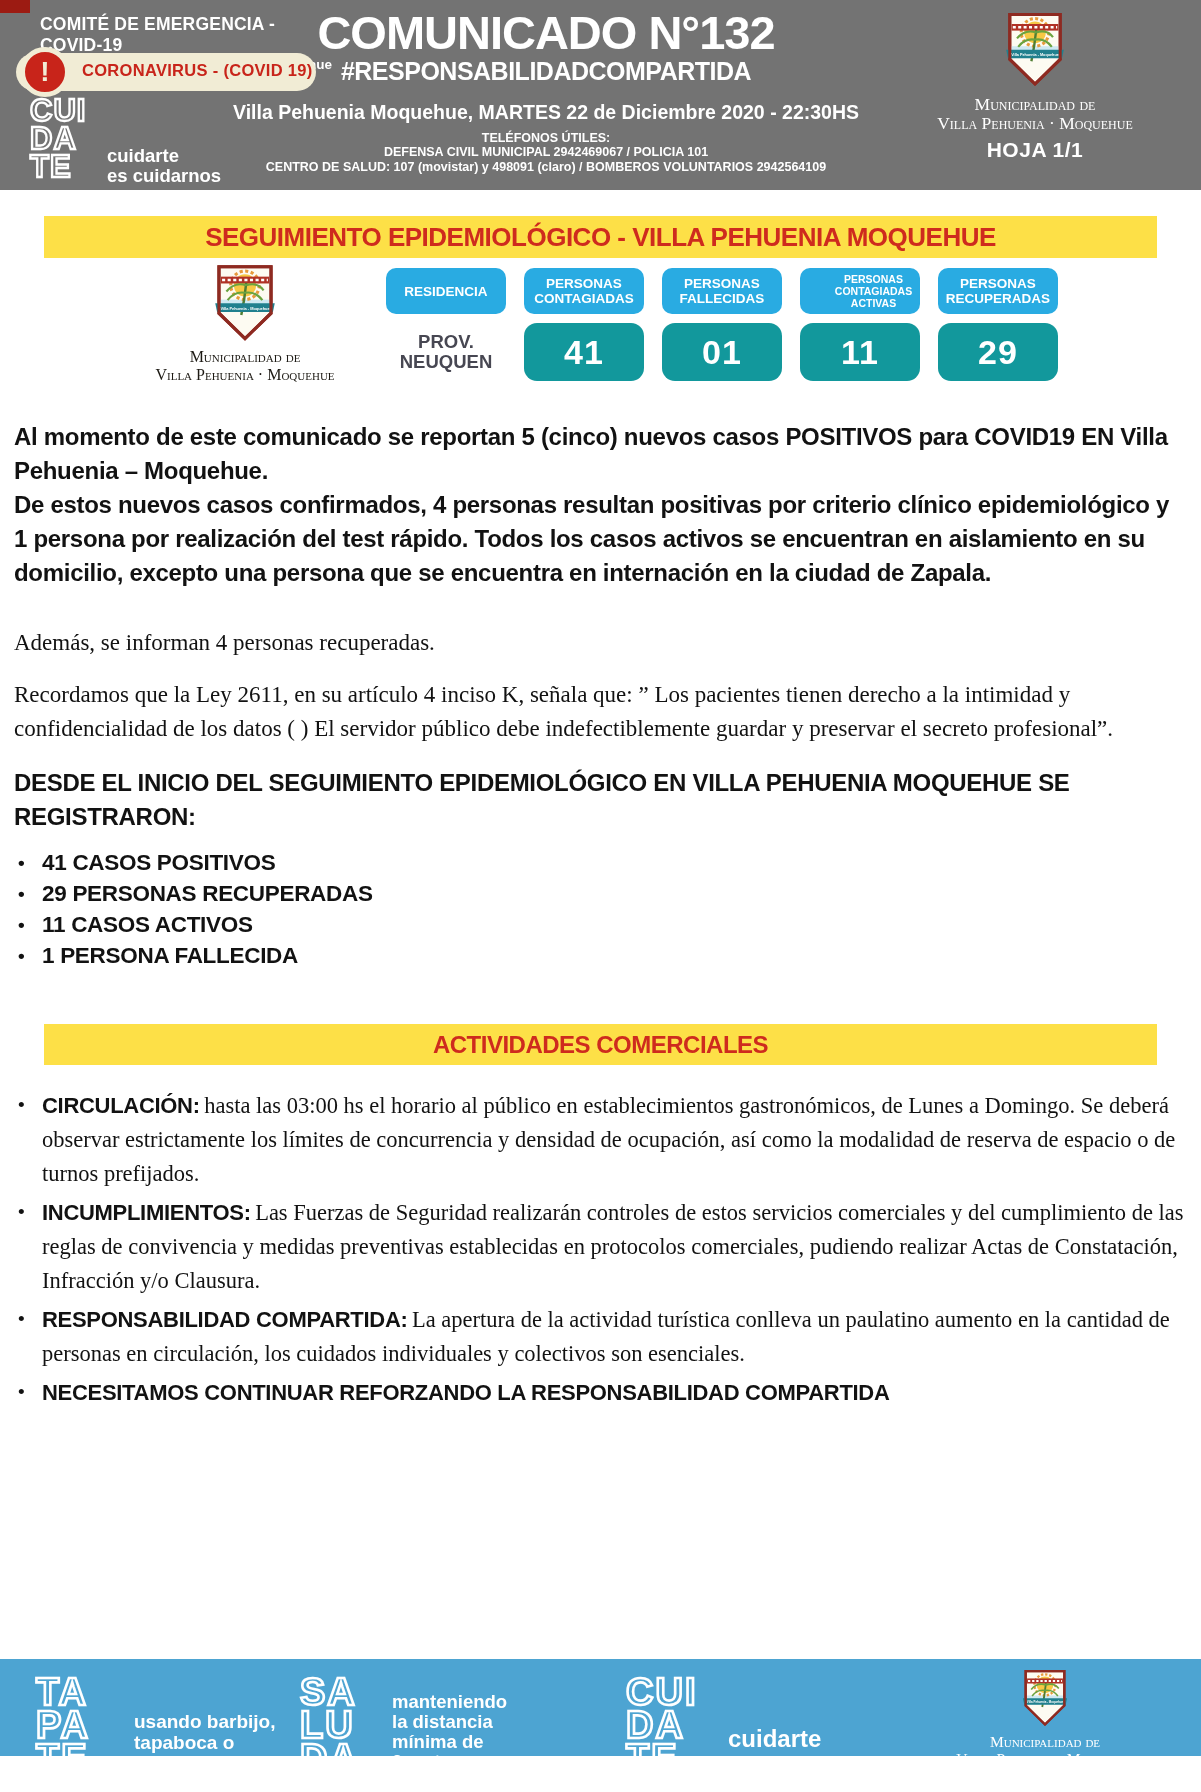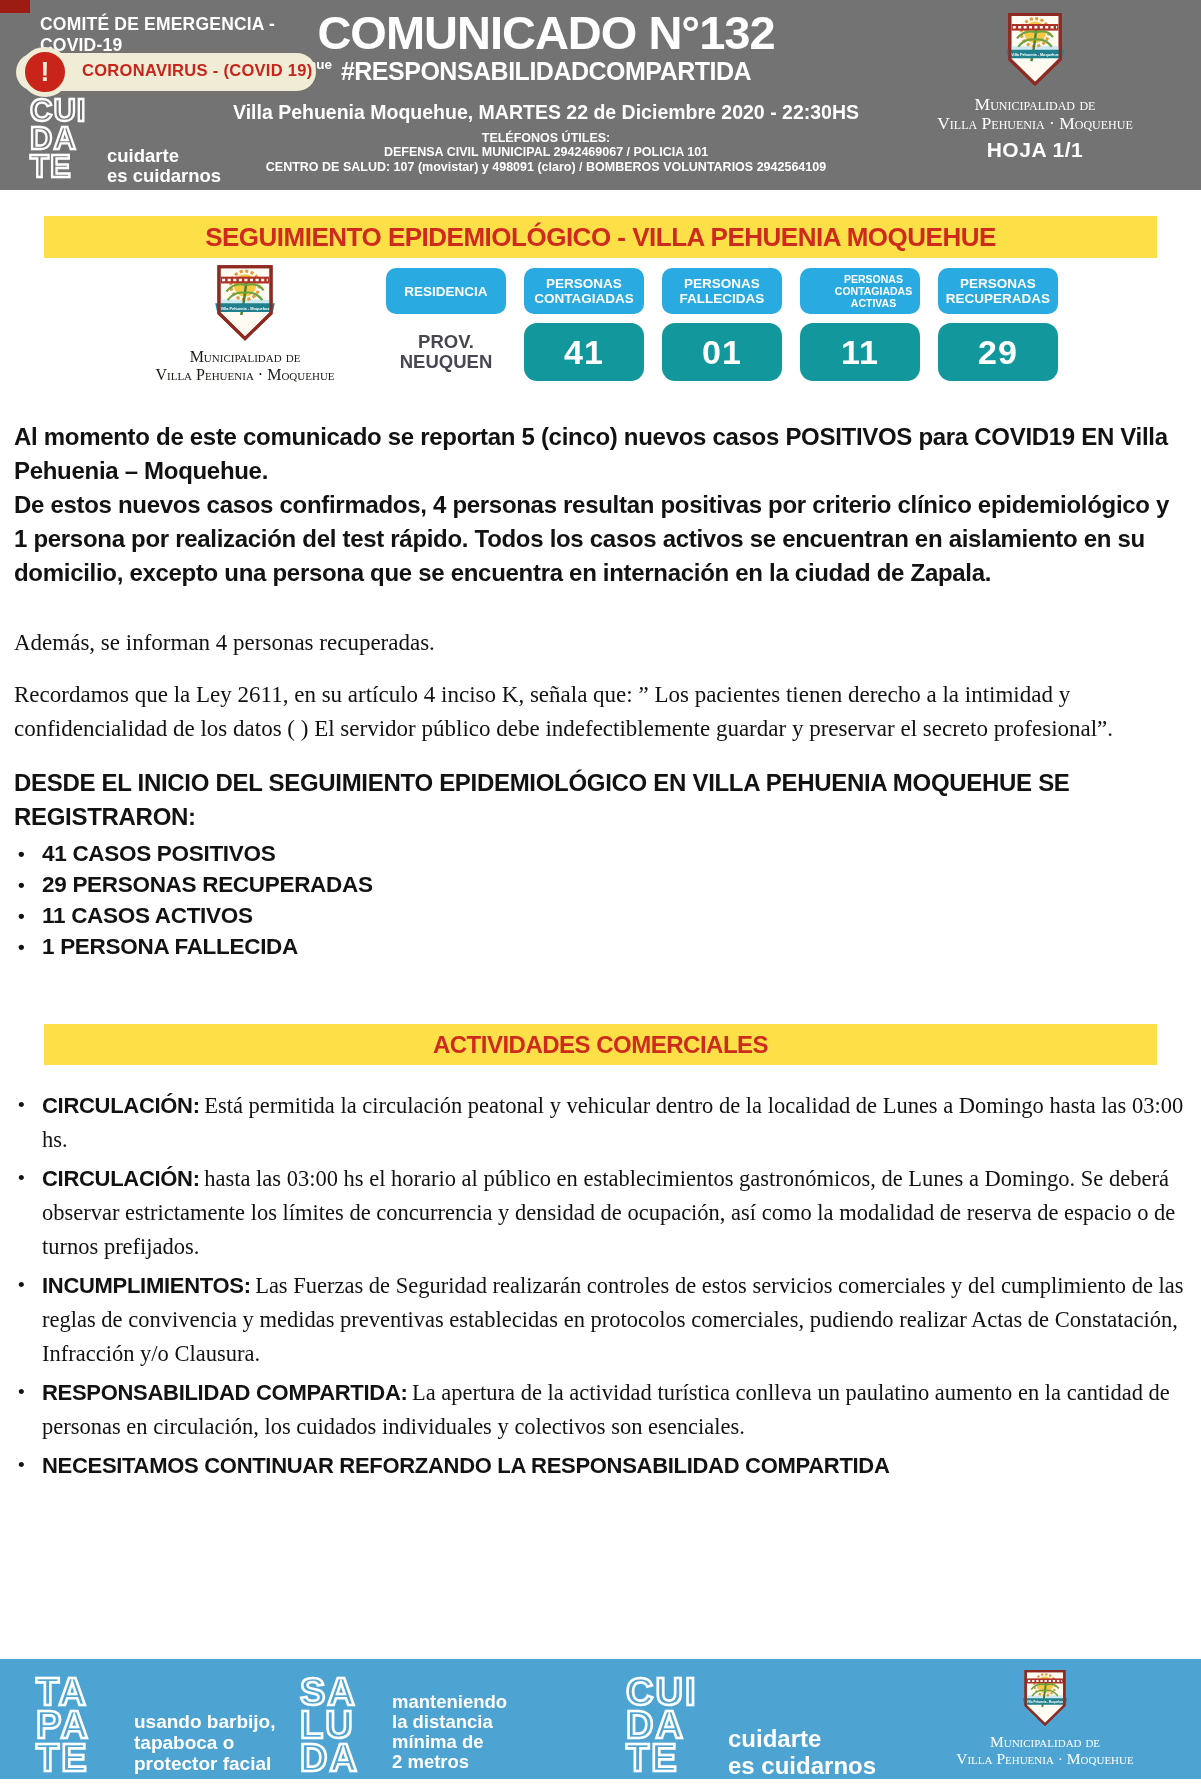--- a/index.html
+++ b/index.html
@@ -64,34 +64,34 @@
              display:flex;align-items:center;justify-content:center;font-size:34px;letter-spacing:1px;}
   .residence-value{height:58px;display:flex;align-items:center;justify-content:center;
                    color:#474752;font-weight:800;font-size:18.5px;line-height:20px;
                    text-align:center;white-space:pre-line;}
 
   
   .body-text{position:absolute;top:420px;left:14px;width:1172px;}
   .p-bold{font-weight:700;font-size:24px;line-height:34px;letter-spacing:-.3px;margin:0;}
   .p-serif{font-family:"Liberation Serif",serif;font-size:23px;line-height:34px;margin:0;}
   .mt-a{margin-top:36px;} .mt-b{margin-top:18px;} .mt-c{margin-top:20px;}
-  .registered-list{list-style:none;margin:4px 0 0 0;padding:0;}
+  .registered-list{list-style:none;margin:13px 0 0 0;padding:0;}
   .registered-list li{position:relative;padding-left:28px;font-weight:700;font-size:22.5px;
                       line-height:31px;letter-spacing:-.3px;}
   .registered-list li::before{content:"•";position:absolute;left:4px;top:0;font-size:19px;}
 
   
   .commercial-list{position:absolute;top:1090px;left:14px;width:1174px;}
   .c-item{position:relative;padding-left:28px;margin-bottom:5px;line-height:32px;}
   .c-item::before{content:"•";position:absolute;left:4px;top:-1px;font-size:19px;color:#121212;}
   .c-lead{font-weight:800;font-size:22px;letter-spacing:-.3px;}
   .c-text{font-family:"Liberation Serif",serif;font-size:22.5px;}
 
   
-  .bottombar{position:absolute;top:1659px;left:0;width:1201px;height:120px;background:#4da4d2;}
+  .bottombar{position:absolute;top:1659px;left:0;width:1201px;height:97px;background:#4da4d2;}
   .f-block{position:absolute;}
   .f-letters .outline{font-size:38px;line-height:33px;letter-spacing:2px;-webkit-text-stroke:2.6px #fff;}
   .f-caption{color:#fff;font-weight:800;white-space:pre-line;}
   .f-tapate{left:36px;top:17px;}
   .f-tapate-caption{left:134px;top:52px;font-size:19px;line-height:21px;}
   .f-saluda{left:300px;top:17px;}
   .f-saluda-caption{left:392px;top:33px;font-size:18.5px;line-height:20px;}
   .f-cuidate{left:626px;top:17px;}
   .f-cuidate-caption{left:728px;top:66px;font-size:24px;line-height:27px;}
   .f-muni{left:1045px;top:10px;transform:translateX(-50%);text-align:center;color:#fff;width:280px;}
@@ -220,24 +220,20 @@
     </ul>
   </section>
 
   <section class="band commercial-band">
     <div class="band-title">ACTIVIDADES COMERCIALES</div>
   </section>
 
   <section class="commercial-list">
     <div class="c-item">
       <span class="c-lead">CIRCULACIÓN:</span>
-      <span class="c-text">Está permitida la circulación peatonal y vehicular dentro de la localidad de Lunes a Domingo hasta las 03:00 hs.</span>
-    </div>
-    <div class="c-item">
-      <span class="c-lead">CIRCULACIÓN:</span>
       <span class="c-text">hasta las 03:00 hs el horario al público en establecimientos gastronómicos, de Lunes a Domingo. Se deberá observar estrictamente los límites de concurrencia y densidad de ocupación, así como la modalidad de reserva de espacio o de turnos prefijados.</span>
     </div>
     <div class="c-item">
       <span class="c-lead">INCUMPLIMIENTOS:</span>
       <span class="c-text">Las Fuerzas de Seguridad realizarán controles de estos servicios comerciales y del cumplimiento de las reglas de convivencia y medidas preventivas establecidas en protocolos comerciales, pudiendo realizar Actas de Constatación, Infracción y/o Clausura.</span>
     </div>
     <div class="c-item">
       <span class="c-lead">RESPONSABILIDAD COMPARTIDA:</span>
       <span class="c-text">La apertura de la actividad turística conlleva un paulatino aumento en la cantidad de personas en circulación, los cuidados individuales y colectivos son esenciales.</span>
     </div>

